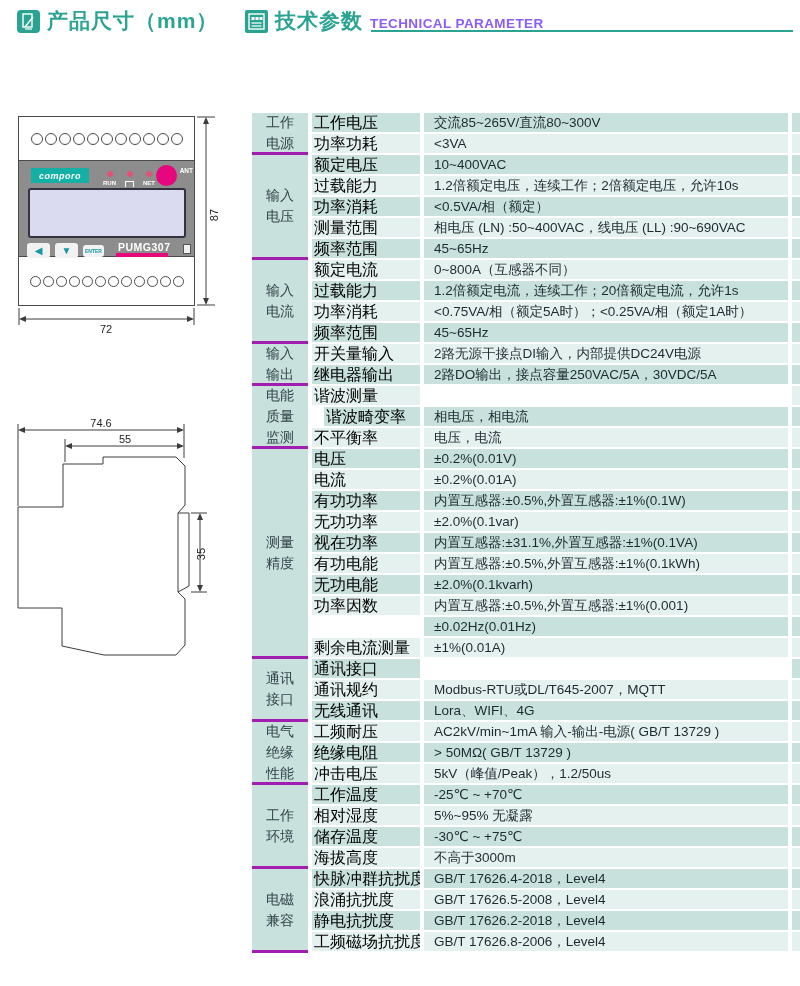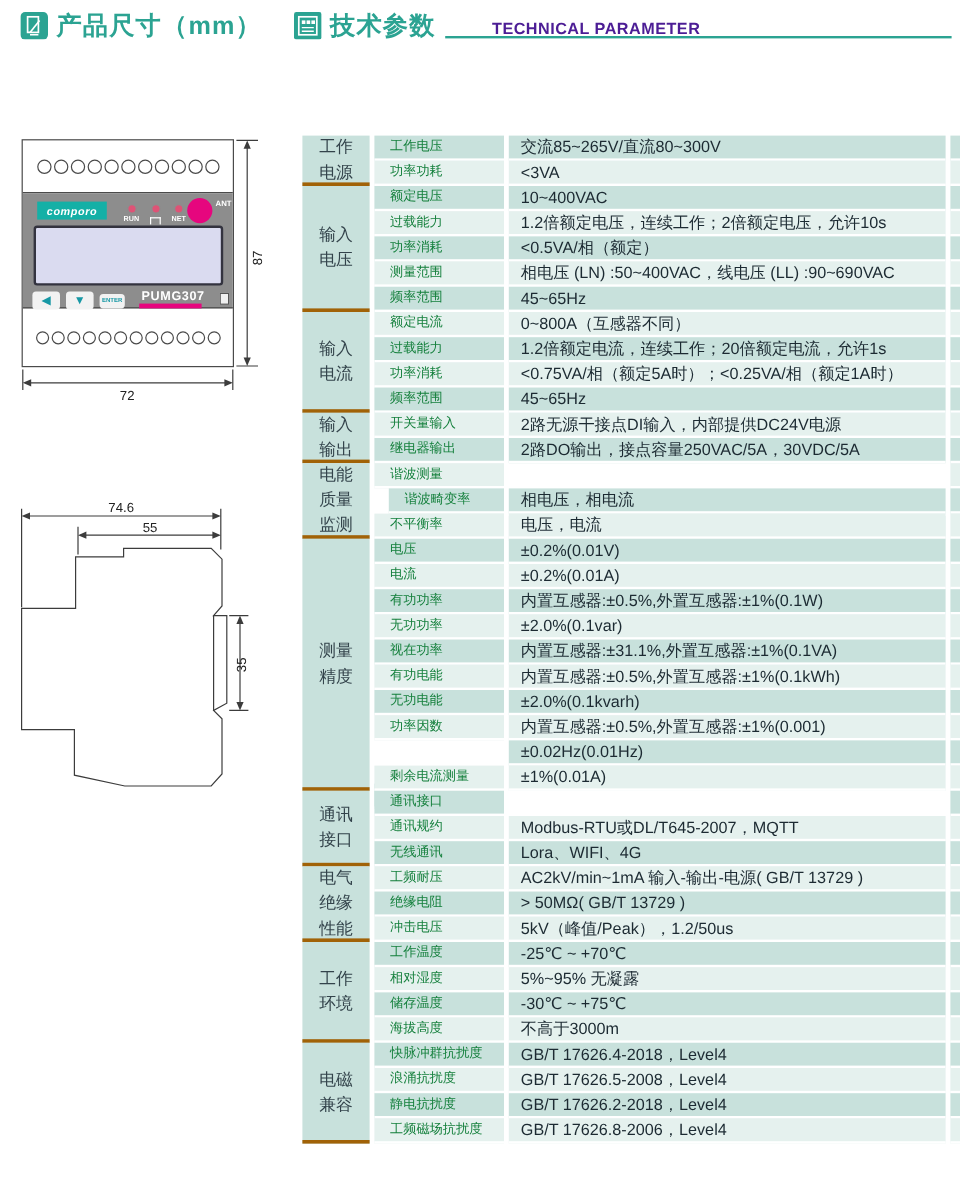--- a/index.html
+++ b/index.html
@@ -6,32 +6,32 @@
   body{
     width:800px;height:986px;position:relative;background:#ffffff;
     font-family:"Liberation Sans","DejaVu Sans",sans-serif;
     -webkit-font-smoothing:antialiased;overflow:hidden;
   }
   
   .hdr-left{position:absolute;left:17px;top:7px;display:flex;align-items:center;gap:7px;}
   .hdr-right{position:absolute;left:245px;top:7px;display:flex;align-items:baseline;gap:7px;}
   .hdr-icon{width:23px;height:23px;flex:0 0 auto;align-self:center;}
   .cn-title{font-size:21px;font-weight:bold;color:#2ba392;letter-spacing:1px;}
-  .en-title{font-size:13.5px;font-weight:bold;color:#4c1d95;letter-spacing:0.4px;margin-left:40px;}
+  .en-title{font-size:13.5px;font-weight:bold;color:#8b5cf6;letter-spacing:0.4px;}
   .hdr-underline{position:absolute;left:371px;top:30px;width:422px;height:2px;background:#2ba392;}
 
   
   .spec-table{position:absolute;left:252px;top:113px;width:548px;}
   .tgroup{display:grid;grid-template-columns:56px 108px 364px 8px;column-gap:4px;}
-  .gcell{background:#c8e1dc;border-bottom:3px solid #a16207;box-sizing:border-box;
+  .gcell{background:#c8e1dc;border-bottom:3px solid #a21caf;box-sizing:border-box;
     display:flex;align-items:center;justify-content:center;text-align:center;
     white-space:pre-line;font-size:14px;line-height:21px;color:#33434b;grid-column:1;}
   .lcell,.vcell,.scell{height:21px;border-bottom:2px solid #fff;box-sizing:border-box;
     line-height:19px;overflow:hidden;white-space:nowrap;}
-  .lcell{padding-left:13px;font-size:11px;color:#15803d;grid-column:2;}
+  .lcell{padding-left:2px;font-size:16px;color:#000000;grid-column:2;}
   .vcell{padding-left:10px;font-size:13.5px;color:#1c2a32;grid-column:3;}
   .scell{grid-column:4;}
   .dark{background:#c8e1dc;}
   .light{background:#e5f1ee;}
 
   
   .front-wrap{position:absolute;left:16px;top:112px;width:215px;height:226px;}
   .front-view{position:absolute;left:2px;top:4px;width:177px;height:190px;
     border:1px solid #4a4a4a;box-sizing:border-box;background:#fff;}
   .term-strip{display:flex;align-items:center;justify-content:center;gap:2px;box-sizing:border-box;}

